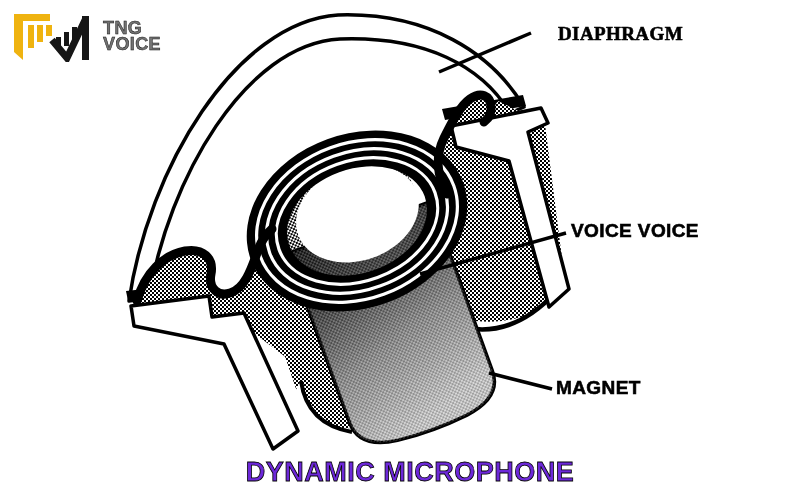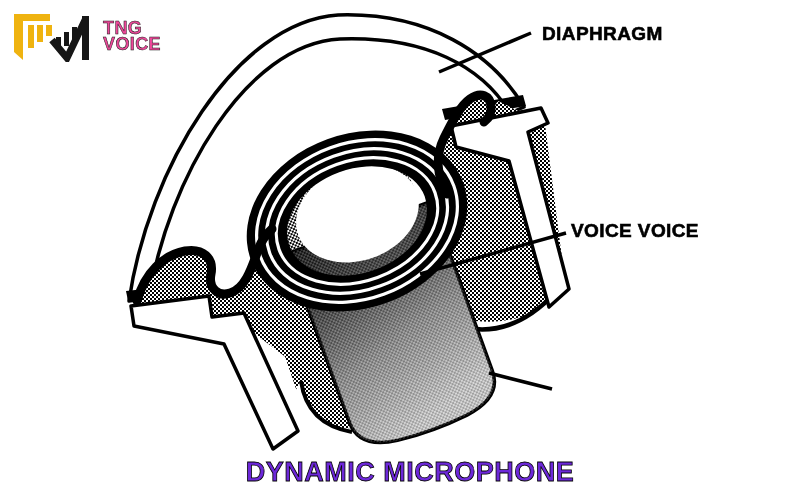--- a/index.html
+++ b/index.html
@@ -6,31 +6,31 @@
   .stage{
     position:relative;width:800px;height:500px;background:#ffffff;
     overflow:hidden;font-family:"Liberation Sans",sans-serif;
   }
   .diagram-svg{position:absolute;left:0;top:0;}
   .lbl{
     position:absolute;color:#000;font-weight:700;font-size:19px;
     letter-spacing:.4px;white-space:nowrap;
     -webkit-text-stroke:.6px #000;
   }
-  #lbl-diaphragm{left:542px;top:23px;}
+  #lbl-diaphragm{left:558px;top:23px;font-family:Liberation Serif, serif;}
   #lbl-voice-coil{left:571px;top:220px;}
   #lbl-magnet{left:556px;top:377px;}
   .caption{
     position:absolute;left:20px;right:0;top:457px;text-align:center;
     color:#6d28d9;font-weight:700;font-size:27px;letter-spacing:.5px;
     -webkit-text-stroke:.8px #000;
   }
   .logo{position:absolute;left:12px;top:10px;display:flex;align-items:center;}
   .logo-icon{display:block;}
-  .logo-text{margin-left:7px;color:#ec4899;font-weight:700;
+  .logo-text{margin-left:7px;color:#737373;font-weight:700;
     font-size:18px;line-height:16px;letter-spacing:.4px;
     -webkit-text-stroke:.5px #161616;}
 </style>
 </head>
 <body>
 
 <div class="stage">
 
   <svg class="diagram-svg" width="800" height="500" viewBox="0 0 800 500">
     <defs>
@@ -95,20 +95,21 @@
     <path d="M 447,194 C 437,176 435,156 444,138 C 452,122 460,106 470,99
          C 481,91 490,96 491,106 C 492,114 488,119 484,122" fill="none" stroke="#000" stroke-width="9" stroke-linecap="round"></path>
 
     <line x1="531" y1="33" x2="439" y2="72" stroke="#000" stroke-width="3.5"></line>
     <line x1="566" y1="233" x2="420" y2="274" stroke="#000" stroke-width="3.5"></line>
     <line x1="552" y1="389" x2="489" y2="373" stroke="#000" stroke-width="3.5"></line>
   </svg>
 
   <div class="lbl" id="lbl-diaphragm">DIAPHRAGM</div>
   <div class="lbl" id="lbl-voice-coil">VOICE VOICE</div>
+  <div class="lbl" id="lbl-magnet">MAGNET</div>
 
   <div class="caption">DYNAMIC MICROPHONE</div>
 
   <div class="logo">
     <svg class="logo-icon" width="84" height="52" viewBox="0 0 84 52">
       <path d="M2,4 L38,4 L38,11 L11,11 L11,50 L2,42 Z" fill="#EFB310"></path>
       <rect x="16" y="15" width="6" height="23" fill="#EFB310"></rect>
       <rect x="25" y="15" width="6" height="17" fill="#EFB310"></rect>
       <rect x="34" y="15" width="6" height="11" fill="#EFB310"></rect>
       <rect x="44" y="27" width="5" height="11" fill="#161616"></rect>

